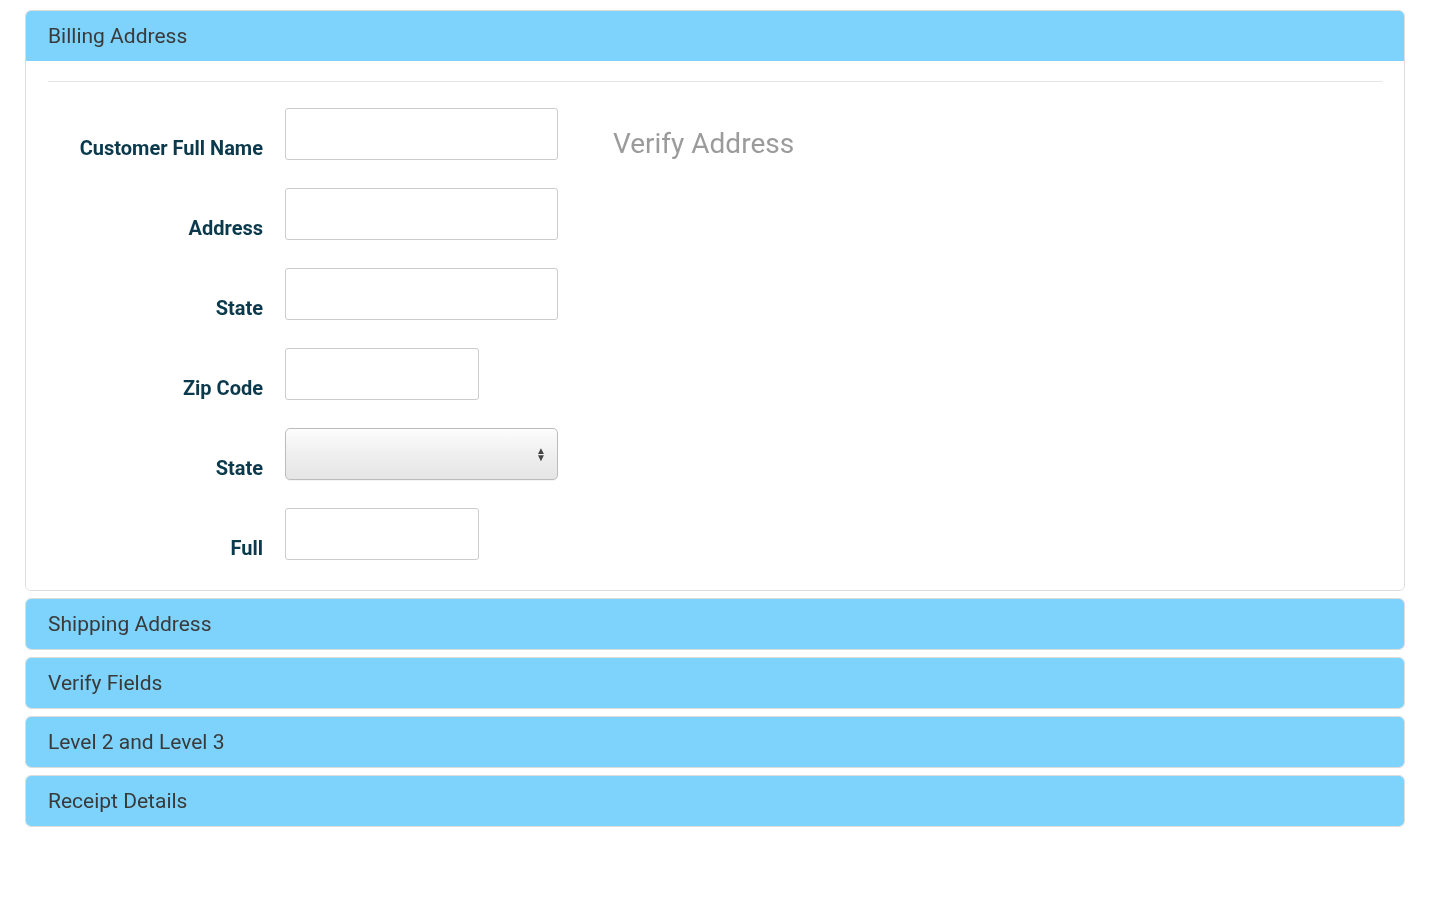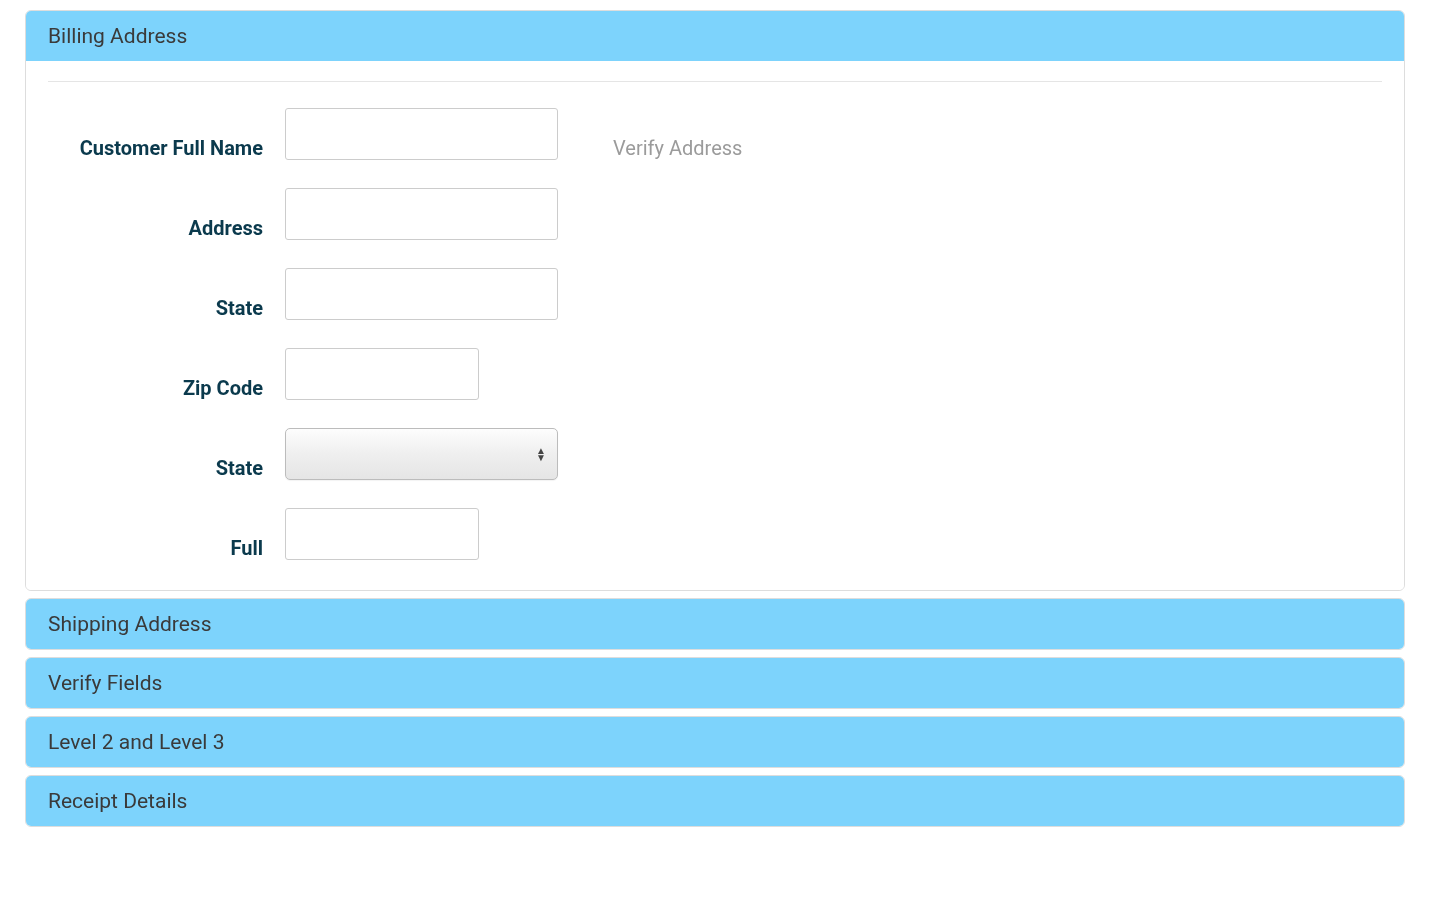--- a/index.html
+++ b/index.html
@@ -93,21 +93,21 @@
       pointer-events: none;
       display: flex;
       flex-direction: column;
       line-height: 7px;
       font-size: 10px;
       color: #444;
     }
     .verify-link {
       margin-left: 55px;
       color: #9b9b9b;
-      font-size: 20px;
+      font-size: 28px;
       cursor: default;
     }
   </style>
 </head>
 <body>
 
 <div class="panel">
   <div class="panel-header">
     <span>Billing Address</span>
   </div>

